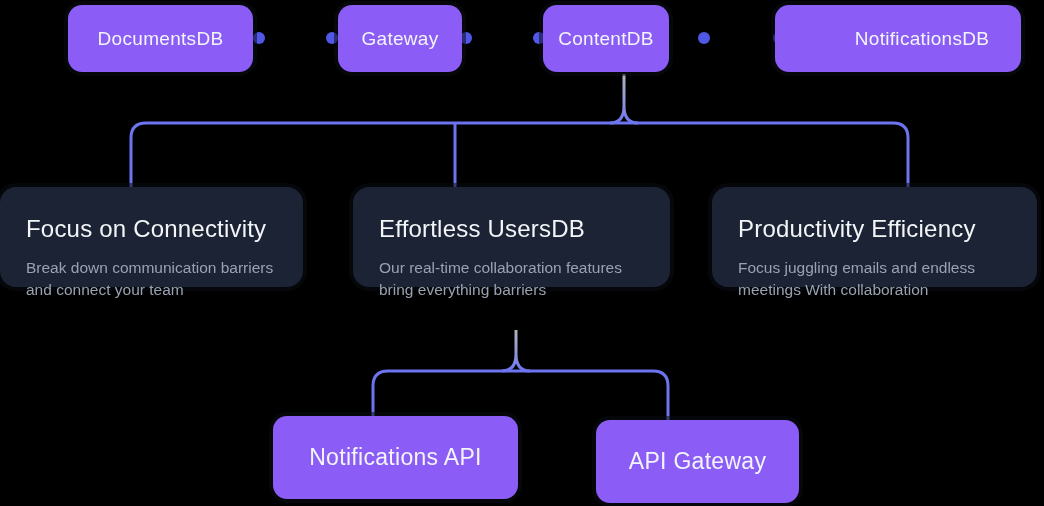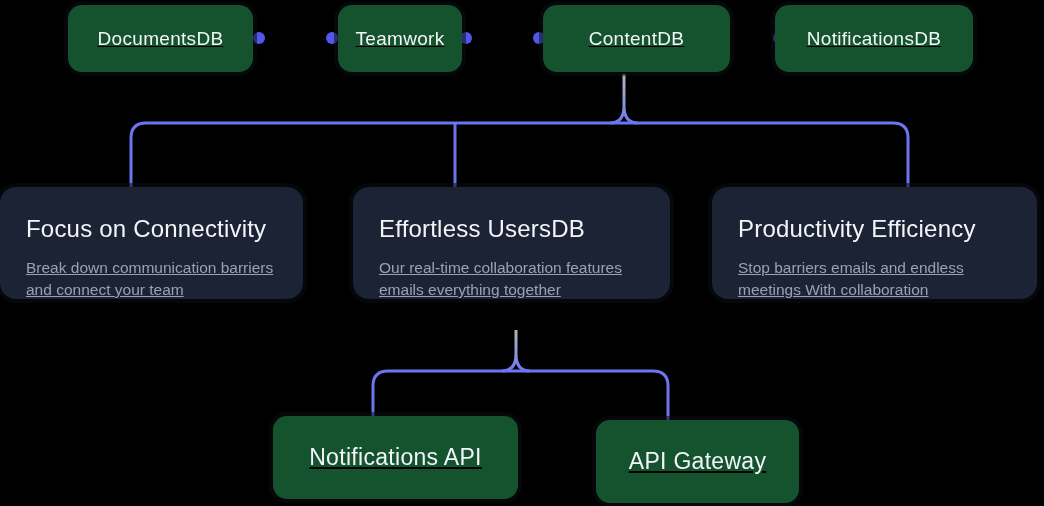--- a/index.html
+++ b/index.html
@@ -16,43 +16,42 @@
     overflow: hidden;
   }
   .wires {
     position: absolute;
     left: 0;
     top: 0;
     pointer-events: none;
   }
   .node {
     position: absolute;
-    background: #14532d;
+    background: #8b5cf6;
     border-radius: 14px;
     display: flex;
     align-items: center;
     justify-content: center;
     box-shadow: 0 0 0 4px rgba(10,12,18,0.55);
     cursor: pointer;
-    text-decoration: underline;
   }
   .node-label {
     color: #f2f5f9;
     font-size: 19px;
     font-weight: 500;
     letter-spacing: 0.3px;
     white-space: nowrap;
   }
   .api-label {
     font-size: 23px;
   }
   .card {
     position: absolute;
     top: 187px;
-    height: 112px;
+    height: 100px;
     background: #1b2334;
     border-radius: 16px;
     box-sizing: border-box;
     padding: 28px 26px 0 26px;
     box-shadow: 0 0 0 4px rgba(10,12,18,0.55);
     cursor: pointer;
   }
   .card-title {
     color: #f3f5f8;
     font-size: 24px;
@@ -60,27 +59,26 @@
     letter-spacing: 0.2px;
     margin: 0 0 14px 0;
     white-space: nowrap;
   }
   .card-desc {
     color: #99a2b2;
     font-size: 15.5px;
     font-weight: 400;
     line-height: 1.42;
     margin: 0;
-    text-decoration: underline;
   }
   
   .n-documentsdb   { left: 68px;  top: 5px; width: 185px; height: 67px; }
   .n-usersdb       { left: 338px; top: 5px; width: 124px; height: 67px; }
-  .n-contentdb     { left: 543px; top: 5px; width: 187px; height: 67px; }
-  .n-notificationsdb { left: 775px; top: 5px; width: 198px; height: 67px; }
+  .n-contentdb     { left: 543px; top: 5px; width: 126px; height: 67px; }
+  .n-notificationsdb { left: 775px; top: 5px; width: 198px; height: 67px; padding-left: 48px; }
   
   .c-connectivity  { left: 0px;   width: 303px; }
   .c-teamwork      { left: 353px; width: 317px; }
   .c-productivity  { left: 712px; width: 325px; }
   
   .n-notifications-api { left: 273px; top: 416px; width: 245px; height: 83px; }
   .n-api-gateway       { left: 596px; top: 420px; width: 203px; height: 83px; }
 </style>
 </head>
 <body>
@@ -124,40 +122,40 @@
 
     <path d="M516,330 L516,354 M502,371 Q516,371 516,354 M530,371 Q516,371 516,354" fill="none" stroke="url(#gradStem)" stroke-width="3"></path>
 
     <path d="M373,420 L373,386 Q373,371 388,371 L653,371 Q668,371 668,386 L668,420" fill="none" stroke="#6d74f0" stroke-width="3"></path>
   </svg>
 
   <div class="node n-documentsdb">
     <span class="node-label">DocumentsDB</span>
   </div>
   <div class="node n-usersdb">
-    <span class="node-label">Teamwork</span>
+    <span class="node-label">Gateway</span>
   </div>
   <div class="node n-contentdb">
     <span class="node-label">ContentDB</span>
   </div>
   <div class="node n-notificationsdb">
     <span class="node-label">NotificationsDB</span>
   </div>
 
   <div class="card c-connectivity">
     <h2 class="card-title">Focus on Connectivity</h2>
     <p class="card-desc">Break down communication barriers and connect your team</p>
   </div>
   <div class="card c-teamwork">
     <h2 class="card-title">Effortless UsersDB</h2>
-    <p class="card-desc">Our real-time collaboration features emails everything together</p>
+    <p class="card-desc">Our real-time collaboration features bring everything barriers</p>
   </div>
   <div class="card c-productivity">
     <h2 class="card-title">Productivity Efficiency</h2>
-    <p class="card-desc">Stop barriers emails and endless meetings With collaboration</p>
+    <p class="card-desc">Focus juggling emails and endless meetings With collaboration</p>
   </div>
 
   <div class="node n-notifications-api">
     <span class="node-label api-label">Notifications API</span>
   </div>
   <div class="node n-api-gateway">
     <span class="node-label api-label">API Gateway</span>
   </div>
 
 </div>

